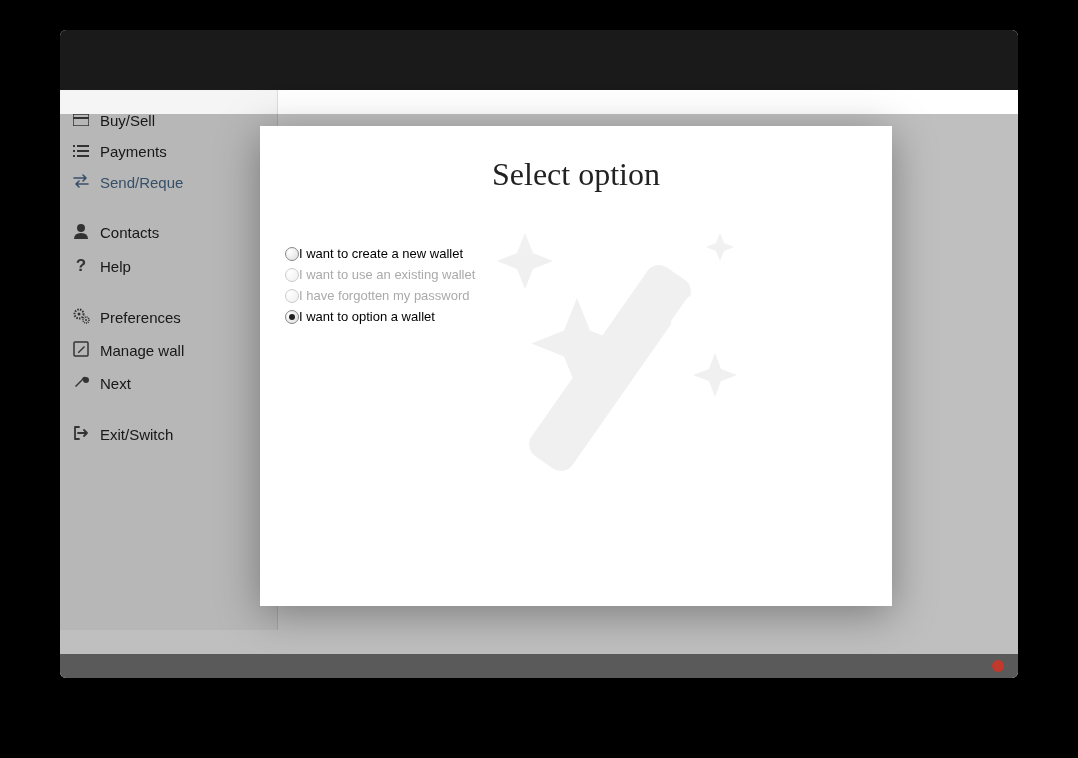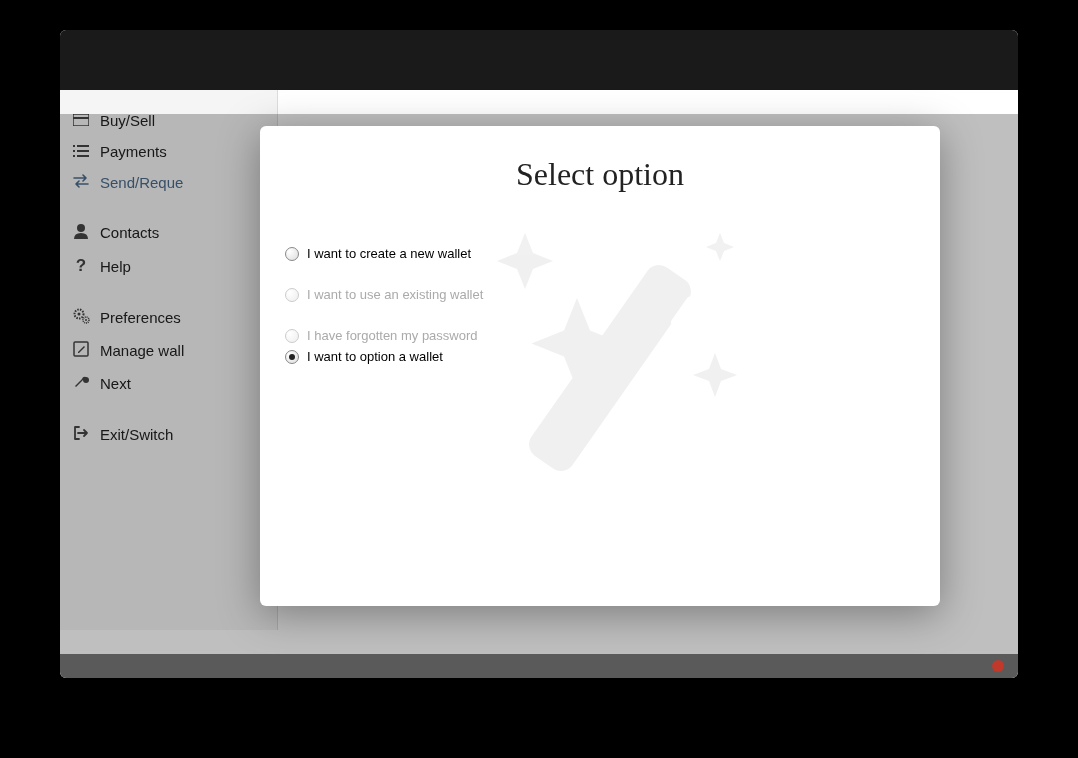--- a/index.html
+++ b/index.html
@@ -98,24 +98,24 @@
     .dim {
       position: absolute;
       top: 84px; left: 0; right: 0; bottom: 24px;
       background: rgba(0,0,0,0.25);
     }
     
     .modal {
       position: absolute;
       top: 96px;
       left: 200px;
-      width: 680px;
+      width: 632px;
       height: 480px;
       background: #fff;
-      border-radius: 6px;
+      border-radius: 0;
       box-shadow: 0 8px 40px rgba(0,0,0,0.35);
       padding: 30px 25px 26px 25px;
       display: flex;
       flex-direction: column;
     }
     .modal-title {
       font-family: Georgia, "Times New Roman", serif;
       font-size: 32px;
       text-align: center;
       color: #222;
@@ -133,29 +133,27 @@
       opacity: 0.12;
       pointer-events: none;
     }
     .radio-list {
       position: relative;
       z-index: 1;
     }
     .radio-row {
       display: flex;
       align-items: center;
-      gap: 8px;
       padding: 3px 0;
       font-size: 13px;
       cursor: pointer;
     }
     .radio-row.disabled {
       color: #aaa;
       cursor: default;
-      margin-top: 20px;
     }
     .radio {
       width: 14px; height: 14px;
       border-radius: 50%;
       border: 1px solid #888;
       background: radial-gradient(circle at 30% 30%, #fff, #ddd);
       display: inline-flex;
       align-items: center;
       justify-content: center;
       flex-shrink: 0;

